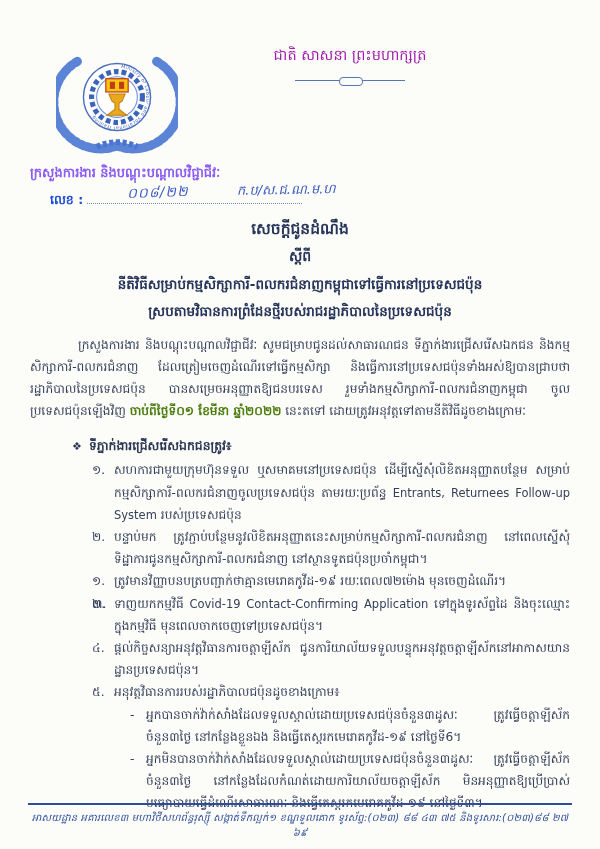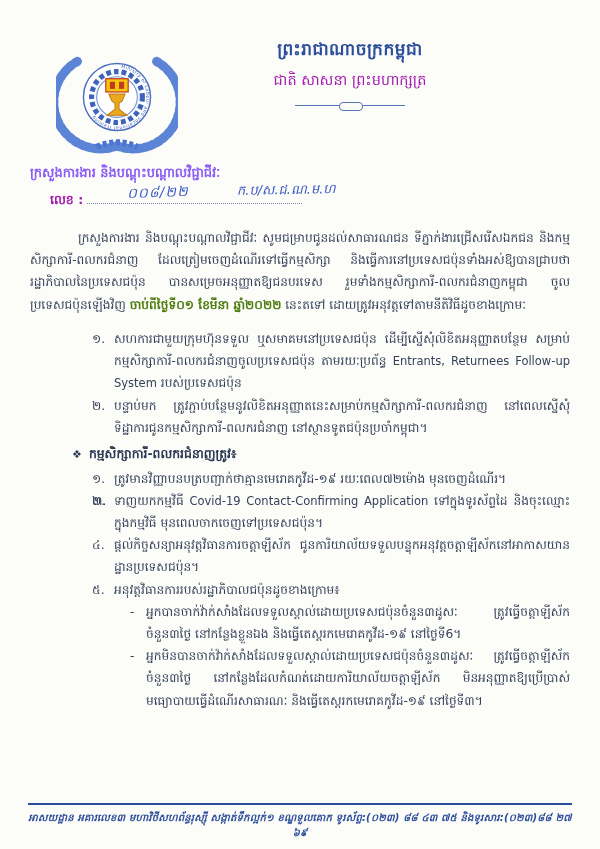--- a/index.html
+++ b/index.html
@@ -19,21 +19,21 @@
   .logo-wrap{position:absolute;left:26px;top:6px;width:122px;height:118px;}
   .hdr-text{position:absolute;left:170px;top:8px;width:300px;text-align:center;}
   .kingdom{font-size:17px;font-weight:bold;color:#2c4d9c;letter-spacing:.5px;}
   .motto{font-size:14.5px;color:#a21caf;margin-top:8px;}
   .ornament{margin:10px auto 0 auto;width:110px;height:7px;position:relative;}
   .ornament .bar{position:absolute;top:3px;left:0;right:0;border-top:1px solid #5676b8;}
   .ornament .mid{position:absolute;top:0;left:44px;width:22px;height:7px;border:1px solid #5676b8;border-radius:4px;background:#fcfcf8;}
   
   .ministry{font-size:13px;font-weight:bold;color:#8b5cf6;margin-top:4px;}
   .refline{margin:6px 0 0 20px;font-size:12.5px;color:#33559d;height:26px;position:relative;}
-  .ref-label{font-weight:bold;color:#a21caf;}
+  .ref-label{font-weight:bold;color:#1d4ed8;}
   .ref-dots{display:inline-block;width:215px;border-bottom:1.5px dotted #7c88a8;height:14px;position:relative;}
   .ink{font-style:italic;color:#3c5cc4;}
   .ref-number{position:absolute;left:40px;top:-6px;font-size:14px;transform:rotate(-2deg);letter-spacing:1px;}
   .ref-code{position:absolute;left:150px;top:-8px;font-size:13px;transform:rotate(-1deg);white-space:nowrap;}
   
   .titles{text-align:center;margin-top:4px;}
   .t-notice{font-size:15.5px;font-weight:bold;color:#27355a;}
   .t-reg{font-size:14px;font-weight:bold;color:#27355a;margin-top:5px;}
   .t-subject{font-size:13.5px;font-weight:bold;color:#27355a;margin-top:6px;line-height:1.55;}
   
@@ -42,21 +42,21 @@
   .b{font-weight:bold;color:#4d7c0f;}
   .latin{font-size:11.5px;}
   .sec-head{margin:4px 0 2px 42px;font-weight:bold;color:#2b3753;font-size:12.4px;}
   .bullet{color:#2b3753;margin-right:7px;font-size:11px;}
   .item{position:relative;margin-left:84px;padding-left:0;}
   .item .num{position:absolute;left:-22px;top:0;}
   .subitem{position:relative;margin-left:116px;}
   .subitem .dash{position:absolute;left:-16px;top:0;}
   
   .ftr{position:absolute;left:28px;right:28px;bottom:8px;border-top:2px solid #2d4e9c;padding-top:6px;text-align:center;}
-  .ftr-text{font-size:10px;font-style:italic;font-weight:bold;color:#2d4e9c;letter-spacing:.2px;}
+  .ftr-text{font-size:10px;font-style:italic;font-weight:normal;color:#2d4e9c;letter-spacing:.2px;}
 </style>
 </head>
 <body>
 
 <div class="page">
 
   <div class="hdr">
     <div class="logo-wrap">
       <svg viewBox="0 0 120 116" width="122" height="118">
         <defs>
@@ -77,53 +77,58 @@
         <rect x="62" y="45" width="5" height="7" fill="#c23a1e"></rect>
 
         <path d="M 52 57 L 68 57 L 65 64 L 62 66 L 62 72 L 66 75 L 70 78 L 50 78 L 54 75 L 58 72 L 58 66 L 55 64 Z" fill="#eaa91c" stroke="#c07c10" stroke-width="1"></path>
 
         <text font-size="4.6" fill="#3d63b8" letter-spacing="0.4">
           <textPath href="#ringpath" startOffset="4">Ministry of Labour and Vocational Training</textPath>
         </text>
       </svg>
     </div>
     <div class="hdr-text">
-      <div class="kingdom">ព្រះរាជាណាចក្រកម្ពុជា</div>
       <div class="motto">ជាតិ សាសនា ព្រះមហាក្សត្រ</div>
       <div class="ornament">
         <span class="bar"></span>
           <span class="mid"></span>
       </div>
     </div>
   </div>
 
   <div class="ministry">ក្រសួងការងារ និងបណ្តុះបណ្តាលវិជ្ជាជីវៈ</div>
   <div class="refline">
     <span class="ref-label">លេខ :</span>
     <span class="ref-dots">
       <span class="ink ref-number">០០៨/២២</span>
       <span class="ink ref-code">ក.ប/ស.ជ.ណ.ម.ហ</span>
     </span>
   </div>
 
+  <div class="titles">
+    <div class="t-notice">សេចក្តីជូនដំណឹង</div>
+    <div class="t-reg">ស្តីពី</div>
+    <div class="t-subject">នីតិវិធីសម្រាប់កម្មសិក្សាការី-ពលករជំនាញកម្ពុជាទៅធ្វើការនៅប្រទេសជប៉ុន</div>
+    <div class="t-subject">ស្របតាមវិធានការព្រំដែនថ្មីរបស់រាជរដ្ឋាភិបាលនៃប្រទេសជប៉ុន</div>
+  </div>
 
   <p class="body-txt intro"><span>ក្រសួងការងារ និងបណ្តុះបណ្តាលវិជ្ជាជីវៈ សូមជម្រាបជូនដល់សាធារណជន ទីភ្នាក់ងារជ្រើសរើសឯកជន និងកម្មសិក្សាការី-ពលករជំនាញ ដែលត្រៀមចេញដំណើរទៅធ្វើកម្មសិក្សា និងធ្វើការនៅប្រទេសជប៉ុនទាំងអស់ឱ្យបានជ្រាបថា រដ្ឋាភិបាលនៃប្រទេសជប៉ុន បានសម្រេចអនុញ្ញាតឱ្យជនបរទេស រួមទាំងកម្មសិក្សាការី-ពលករជំនាញកម្ពុជា ចូលប្រទេសជប៉ុនឡើងវិញ </span><span class="b">ចាប់ពីថ្ងៃទី០១ ខែមីនា ឆ្នាំ២០២២</span><span> នេះតទៅ ដោយត្រូវអនុវត្តទៅតាមនីតិវិធីដូចខាងក្រោមៈ</span></p>
 
+  <div class="sec-head body-txt">
+    <span class="bullet">❖</span><span>ទីភ្នាក់ងារជ្រើសរើសឯកជនត្រូវ៖</span>
+  </div>
   <div class="item body-txt">
     <span class="num">១.</span>
     <span>សហការជាមួយក្រុមហ៊ុនទទួល ឬសមាគមនៅប្រទេសជប៉ុន ដើម្បីស្នើសុំលិខិតអនុញ្ញាតបន្ថែម សម្រាប់កម្មសិក្សាការី-ពលករជំនាញចូលប្រទេសជប៉ុន តាមរយៈប្រព័ន្ធ </span><span class="latin">Entrants, Returnees Follow-up System</span><span> របស់ប្រទេសជប៉ុន</span>
   </div>
   <div class="item body-txt">
     <span class="num">២.</span>
     <span>បន្ទាប់មក ត្រូវភ្ជាប់បន្ថែមនូវលិខិតអនុញ្ញាតនេះសម្រាប់កម្មសិក្សាការី-ពលករជំនាញ នៅពេលស្នើសុំទិដ្ឋាការជូនកម្មសិក្សាការី-ពលករជំនាញ នៅស្ថានទូតជប៉ុនប្រចាំកម្ពុជា។</span>
   </div>
 
-  <div class="sec-head body-txt">
-    <span class="bullet">❖</span><span>កម្មសិក្សាការី-ពលករជំនាញត្រូវ៖</span>
-  </div>
   <div class="item body-txt">
     <span class="num">១.</span>
     <span>ត្រូវមានវិញ្ញាបនបត្របញ្ជាក់ថាគ្មានមេរោគកូវីដ-១៩ រយៈពេល៧២ម៉ោង មុនចេញដំណើរ។</span>
   </div>
   <div class="item body-txt">
     <span class="num">២.</span>
   </div>
   <div class="item body-txt">
     <span class="num">៣.</span>
     <span>ទាញយកកម្មវិធី </span><span class="latin">Covid-19 Contact-Confirming Application</span><span> ទៅក្នុងទូរស័ព្ទដៃ និងចុះឈ្មោះក្នុងកម្មវិធី មុនពេលចាកចេញទៅប្រទេសជប៉ុន។</span>

